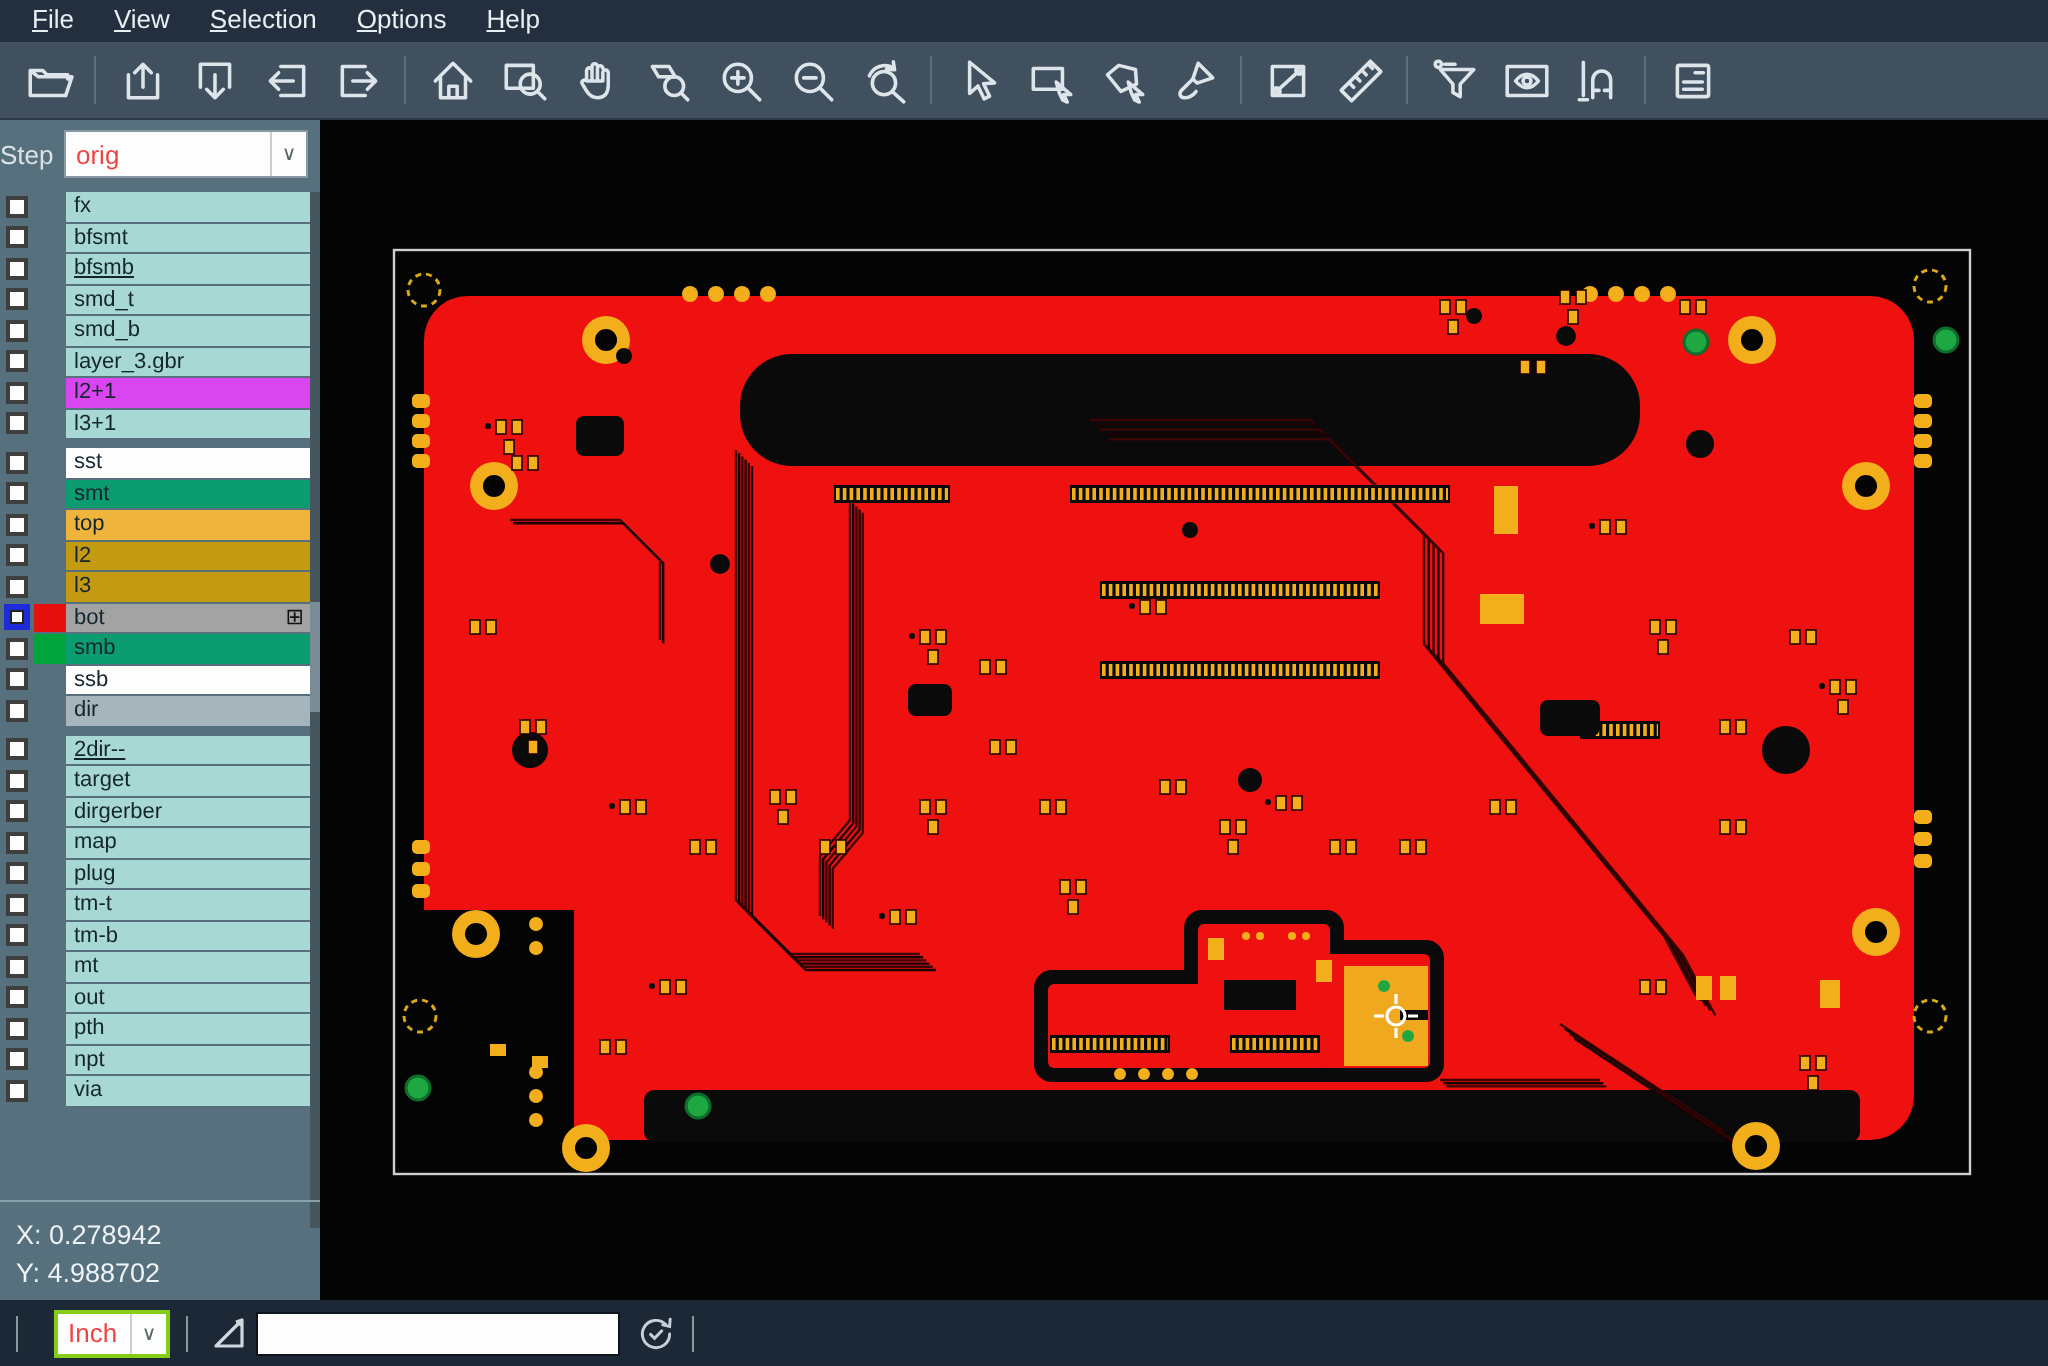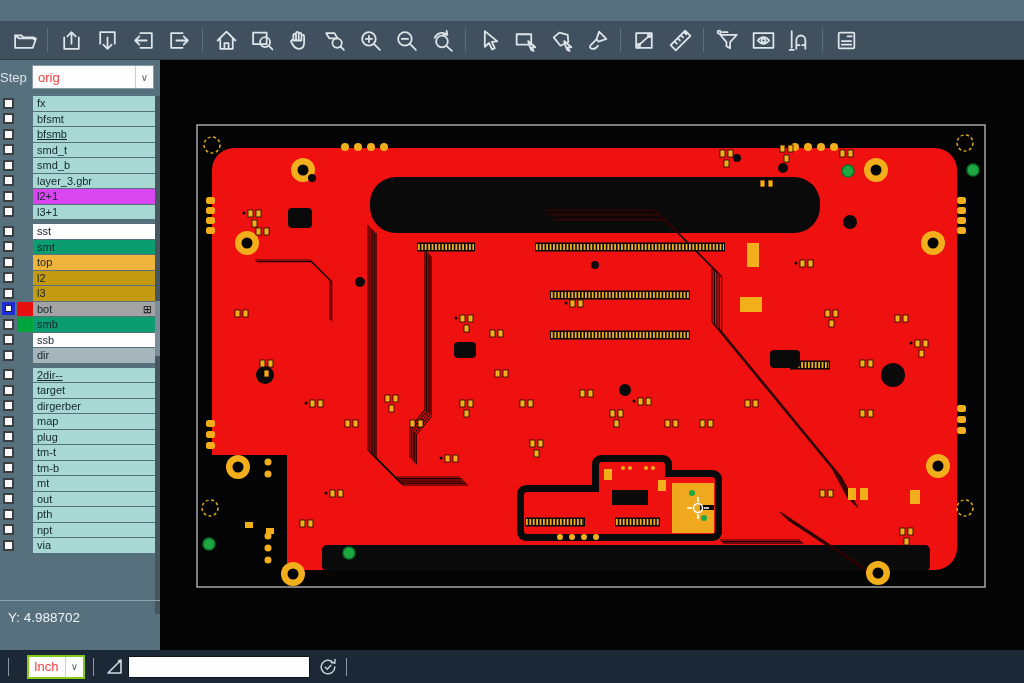--- a/index.html
+++ b/index.html
@@ -71,20 +71,27 @@
   .cmd-input { width:182px; height:22px; background:#fdfdfd; border:1px solid #0c141d;
                font-size:13px; padding:0 5px; color:#111; }
   .refresh-ic { width:20px; height:20px; stroke:#c6d0d8; fill:none; stroke-width:1.6;
                 stroke-linecap:round; margin-left:8px; }
 </style>
 </head>
 <body>
 
 <div id="app">
 
+  <div class="menubar">
+    <span class="menu-item"><u>F</u><span>ile</span></span>
+    <span class="menu-item"><u>V</u><span>iew</span></span>
+    <span class="menu-item"><u>S</u><span>election</span></span>
+    <span class="menu-item"><u>O</u><span>ptions</span></span>
+    <span class="menu-item"><u>H</u><span>elp</span></span>
+  </div>
 
   <svg width="0" height="0" style="position:absolute">
     <defs>
       <symbol id="i-open" viewBox="0 0 24 24">
           <path d="M3 7h6l2 2h10v2M3 7v12h17l3-9H7z"></path>
         </symbol>
       <symbol id="i-boxarrow" viewBox="0 0 24 24">
           <path class="dash" d="M5 9v11h14V9"></path>
           <path d="M12 15V4M8 8l4-4 4 4"></path>
         </symbol>
@@ -558,20 +565,21 @@
               <span class="txt">via</span>
             </span>
           </div>
         </div>
       </div>
     <div class="vscroll">
         <div class="vthumb"></div>
       </div>
     <div class="coords">
       <div class="sep"></div>
+      <div class="cline">X: 0.278942</div>
       <div class="cline">Y: 4.988702</div>
     </div>
   </div>
 
   <div class="canvas">
     <svg id="pcb" width="864" height="590" viewBox="0 0 864 590">
       <rect x="0" y="0" width="864" height="590" fill="#040404"></rect>
 
       <rect x="37" y="65" width="788" height="462" fill="none" stroke="#cfcfcf" stroke-width="1.2"></rect>
 

